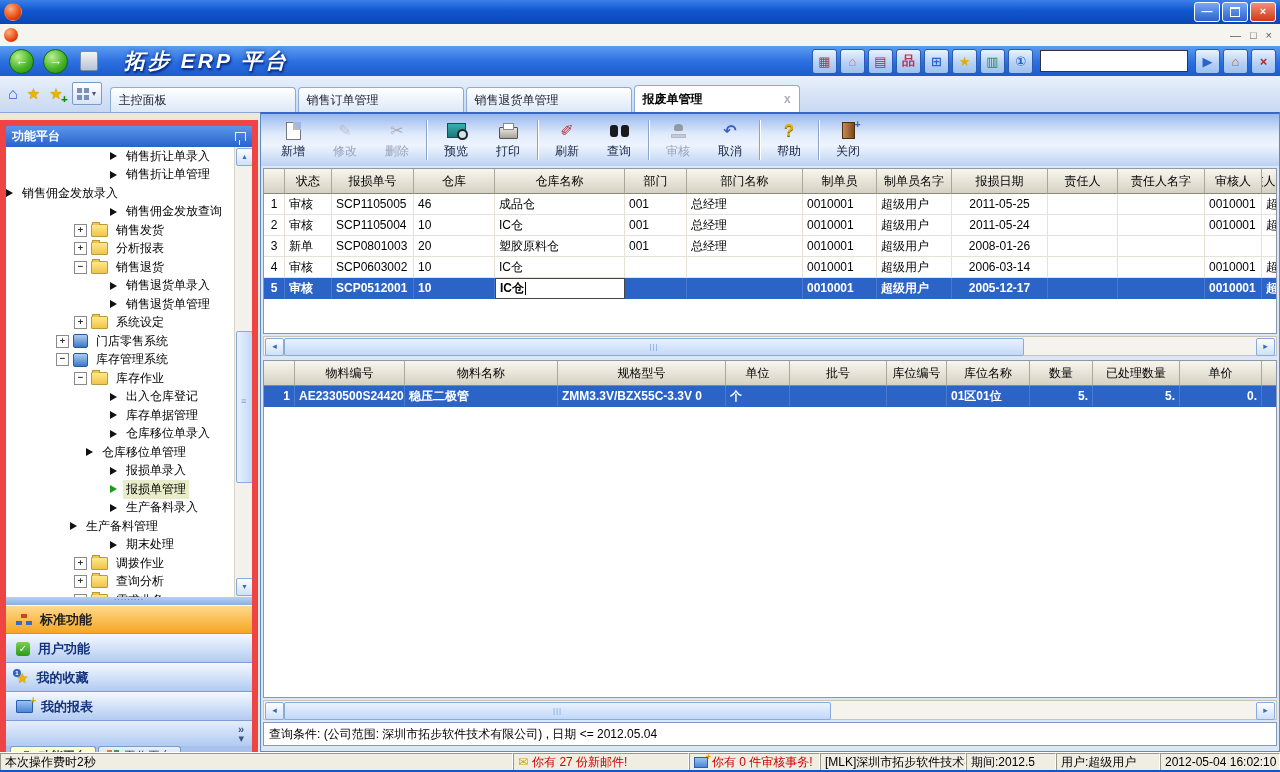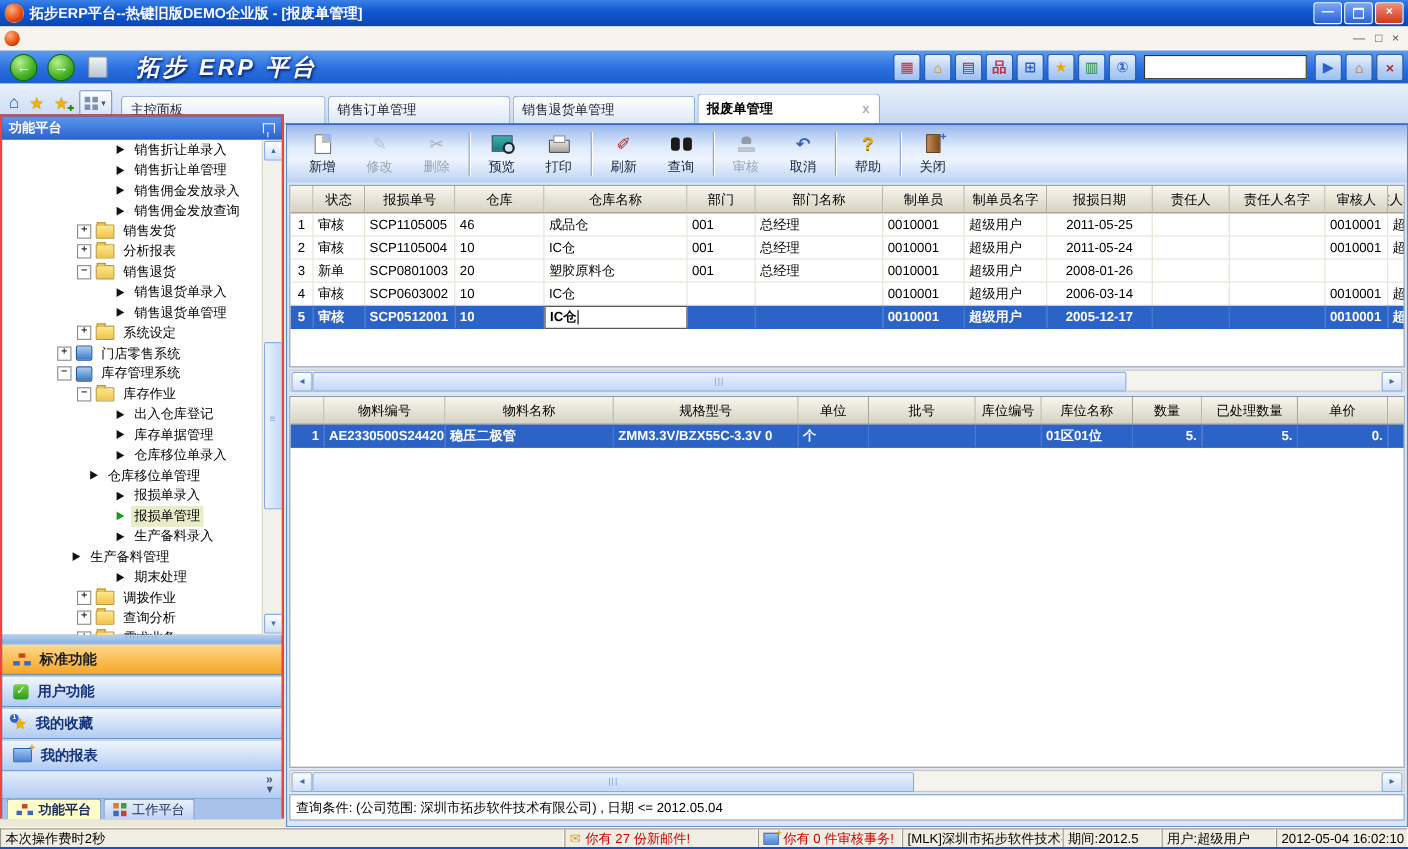--- a/index.html
+++ b/index.html
@@ -54,22 +54,22 @@
   .mini-grid{width:5px;height:5px;background:#7a90b8;box-shadow:7px 0 0 #7a90b8,0 7px 0 #7a90b8,7px 7px 0 #7a90b8;
     margin:-7px 7px 0 0}
   .tabs{display:flex;align-items:flex-end;height:27px}
   .tab{width:148px;height:24px;margin-right:2px;border:1px solid #8cacd8;border-bottom:none;
     border-radius:4px 4px 0 0;background:linear-gradient(180deg,#ffffff,#dce8f8);
     display:flex;align-items:center;padding:0 8px;color:#223;white-space:nowrap;overflow:hidden}
   .tab.first{width:168px}
   .tab.active{background:#fff;font-weight:bold;height:26px;color:#000}
   .tab .x{margin-left:auto;color:#a8b0bc;font-weight:bold;font-size:12px}
   
-  .sidebar{left:0;top:104px;width:258px;height:640px;border:2px solid #ef4444;box-sizing:border-box;
-    background:#0c4a6e;display:flex;flex-direction:column}
+  .sidebar{left:0;top:120px;width:258px;height:640px;border:6px solid #ef4444;box-sizing:border-box;
+    background:#000000;display:flex;flex-direction:column}
   .sb-head{height:21px;background:linear-gradient(180deg,#5a96ec,#2a62cc);color:#fff;font-weight:bold;
     display:flex;align-items:center;padding:0 6px;flex:none}
   .pin{margin-left:auto;width:9px;height:8px;border:1px solid #eee;border-bottom:none;position:relative}
   .pin::after{content:"";position:absolute;left:3px;top:7px;width:1px;height:5px;background:#eee}
   .tree{position:relative;height:450px;background:#fff;overflow:hidden;flex:none}
   .trow{height:18.5px;display:flex;align-items:center;white-space:nowrap;color:#000}
   .tbox{width:11px;height:11px;border:1px solid #8a8a8a;background:#fff;flex:none;
     font:bold 9px/9px "DejaVu Sans Mono",monospace;text-align:center;color:#333;margin-right:4px}
   .tfold{width:15px;height:11px;background:linear-gradient(#ffe88a,#f0c44a);border:1px solid #b89a3a;
     border-radius:1px;flex:none;position:relative;margin-right:5px}
@@ -168,21 +168,20 @@
   .mailico{color:#d8a018;font-size:12px}
   .sfolder{width:12px;height:9px;background:linear-gradient(#9cc2f0,#4a86d8);border:1px solid #2a5cb0;position:relative;flex:none}
   .sfolder::after{content:"+";position:absolute;right:-4px;top:-6px;color:#e8a000;font-weight:bold;font-size:9px}
   .botline{left:0;top:770px;width:1280px;height:2px;background:#1c50c8}
 </style>
 </head>
 <body>
 
 <div class="abs titlebar">
   <span class="app-ico"></span>
-  <span>拓步ERP平台--热键旧版DEMO企业版 - [报废单管理]</span>
   <span class="win-btns">
     <span class="wbtn">—</span>
     <span class="wbtn"><span class="maxglyph"></span></span>
     <span class="wbtn close">×</span>
   </span>
 </div>
 
 <div class="abs menubar">
   <span class="menu-ico"></span>
   <span class="mdi-btns" id="mdi-btns">
@@ -247,21 +246,21 @@
   </div>
   <div class="tree" id="tree">
       <div class="trow" style="padding-left: 104px;">
         <span class="tarrow"></span>
         <span class="tlabel">销售折让单录入</span>
       </div>
       <div class="trow" style="padding-left: 104px;">
         <span class="tarrow"></span>
         <span class="tlabel">销售折让单管理</span>
       </div>
-      <div class="trow" style="padding-left: 104px; text-align: right;">
+      <div class="trow" style=" text-align: right;">
         <span class="tarrow"></span>
         <span class="tlabel">销售佣金发放录入</span>
       </div>
       <div class="trow" style="padding-left: 104px;">
         <span class="tarrow"></span>
         <span class="tlabel">销售佣金发放查询</span>
       </div>
       <div class="trow" style="padding-left: 68px;">
         <span class="tbox">+</span>
         <span class="tfold"></span>

